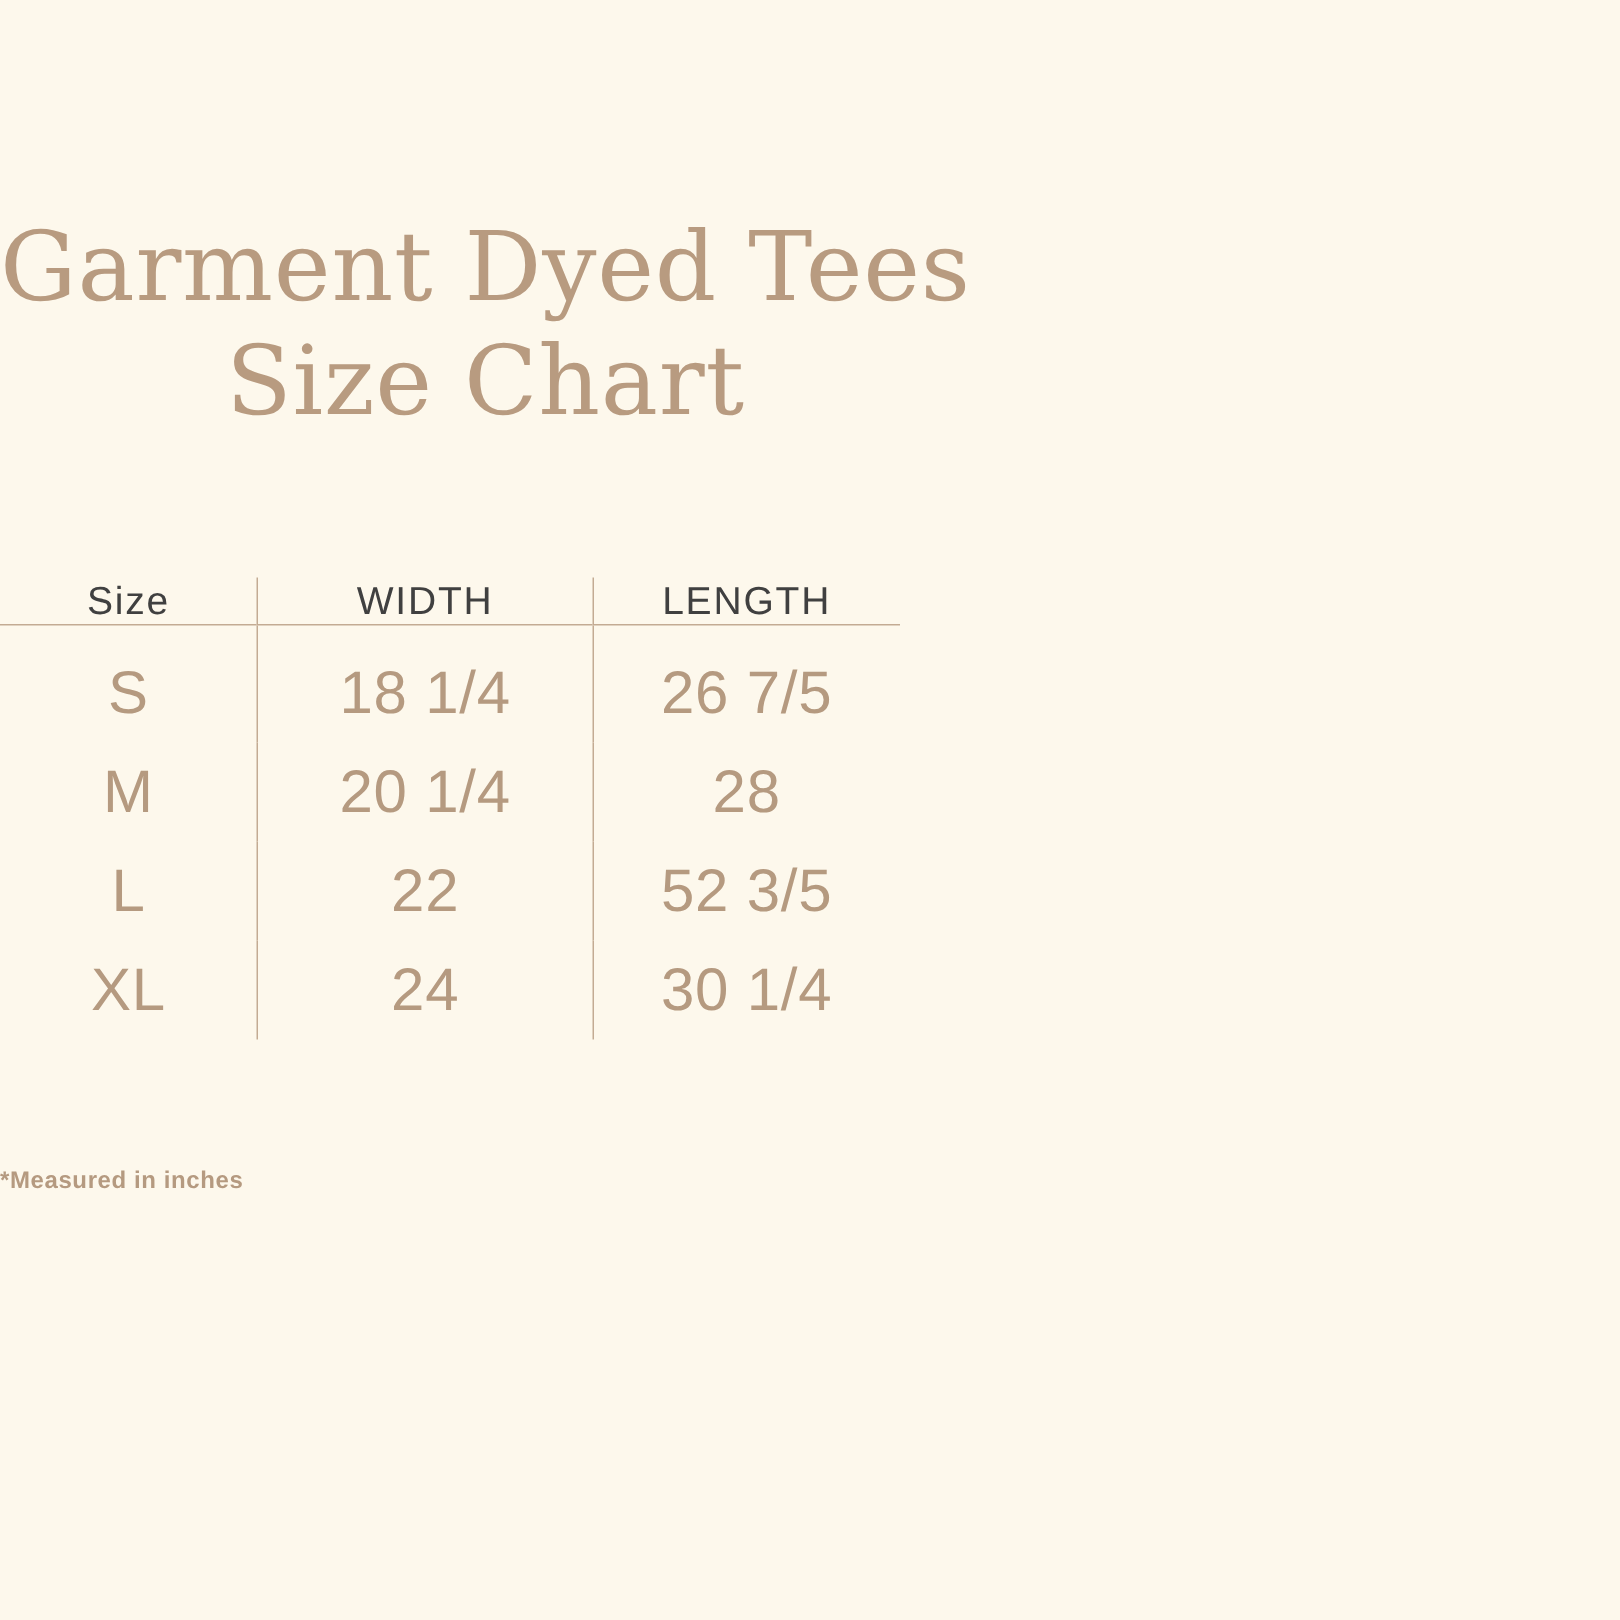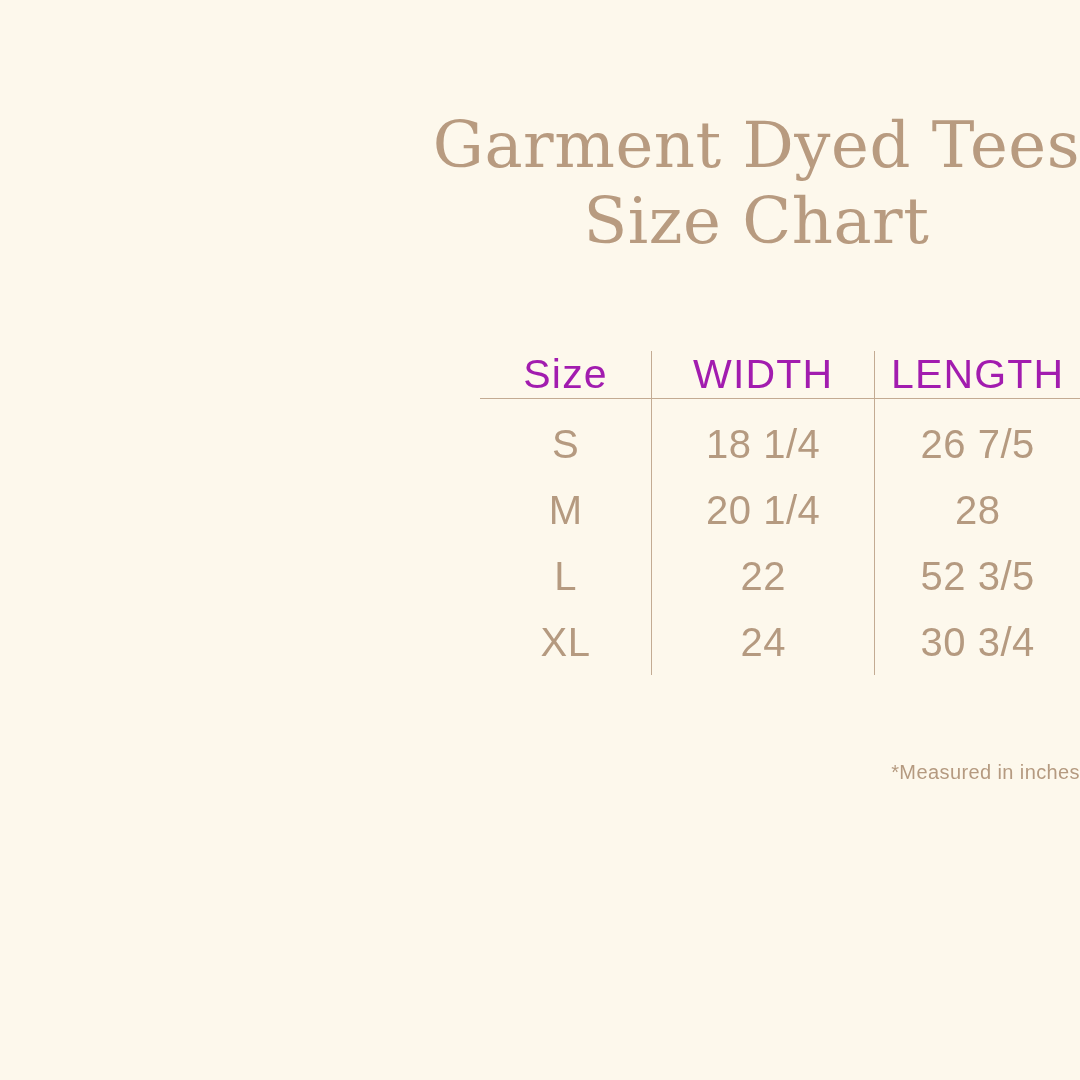--- a/index.html
+++ b/index.html
@@ -14,21 +14,22 @@
     overflow: hidden;
   }
 
   .page {
     position: relative;
     width: 1080px;
     height: 792px;
     background: #fdf8ec;
     display: flex;
     flex-direction: column;
-    align-items: flex-end;
+    align-items: flex-start;
+    margin-top: 34px;
   }
 
   .title-block {
     margin-top: 108px;
     text-align: center;
     color: #b89b80;
     font-family: "DejaVu Serif", serif;
     font-weight: 400;
     line-height: 1.18;
     letter-spacing: 0.5px;
@@ -53,24 +54,24 @@
   }
 
   table.size-chart th,
   table.size-chart td {
     text-align: center;
     font-weight: 400;
     padding: 0;
   }
 
   thead th {
-    font-size: 41px;
+    font-size: 26px;
     letter-spacing: 1.2px;
     padding-bottom: 18px;
-    color: #a21caf;
+    color: #404040;
   }
 
   thead tr {
     border-bottom: 1.5px solid #c3ab93;
   }
 
   tbody td {
     font-size: 40px;
     height: 66px;
     line-height: 66px;
@@ -98,25 +99,25 @@
   thead th.col-width {
     border-right: 1.5px solid #c3ab93;
   }
 
   tbody tr:first-child td {
     padding-top: 12px;
   }
 
   .footnote {
     margin-top: 86px;
-    font-size: 20px;
+    font-size: 16px;
     color: #b59a80;
     letter-spacing: 0.4px;
     font-family: "Liberation Sans", sans-serif;
-    font-weight: 400;
+    font-weight: 700;
   }
 </style>
 </head>
 <body>
 
 <div class="page">
 
   <div class="title-block">
     <span class="title-line">Garment Dyed Tees</span>
     <span class="title-line">Size Chart</span>
@@ -143,21 +144,21 @@
           <td class="col-length">28</td>
         </tr>
         <tr>
           <td class="col-size">L</td>
           <td class="col-width">22</td>
           <td class="col-length">52 3/5</td>
         </tr>
         <tr>
           <td class="col-size">XL</td>
           <td class="col-width">24</td>
-          <td class="col-length">30 3/4</td>
+          <td class="col-length">30 1/4</td>
         </tr>
       </tbody>
     </table>
   </div>
 
   <div class="footnote">*Measured in inches</div>
 
 </div>
 
 </body></html>

